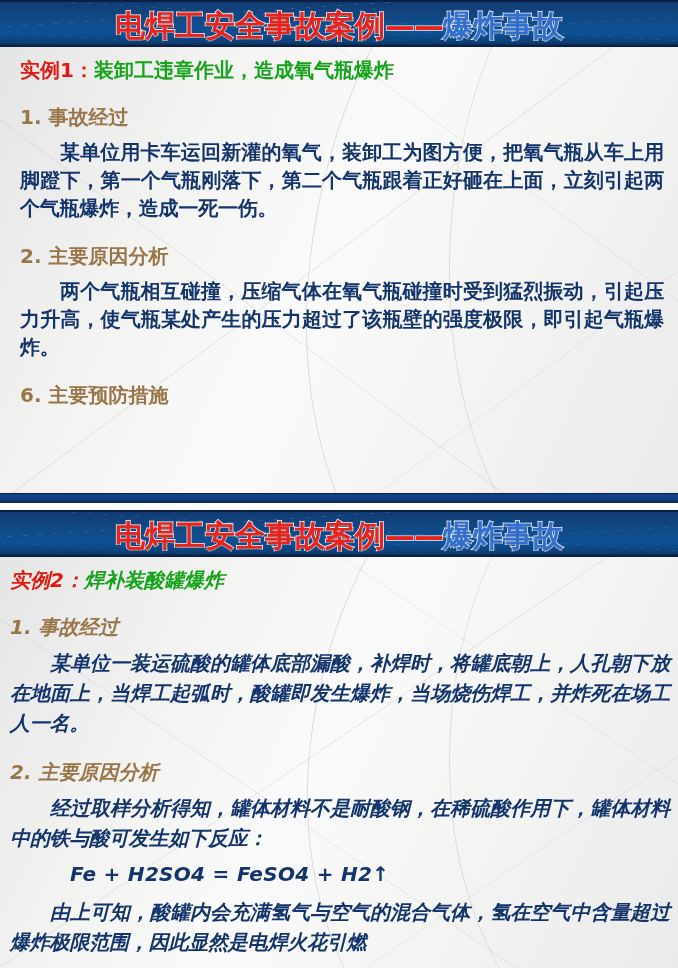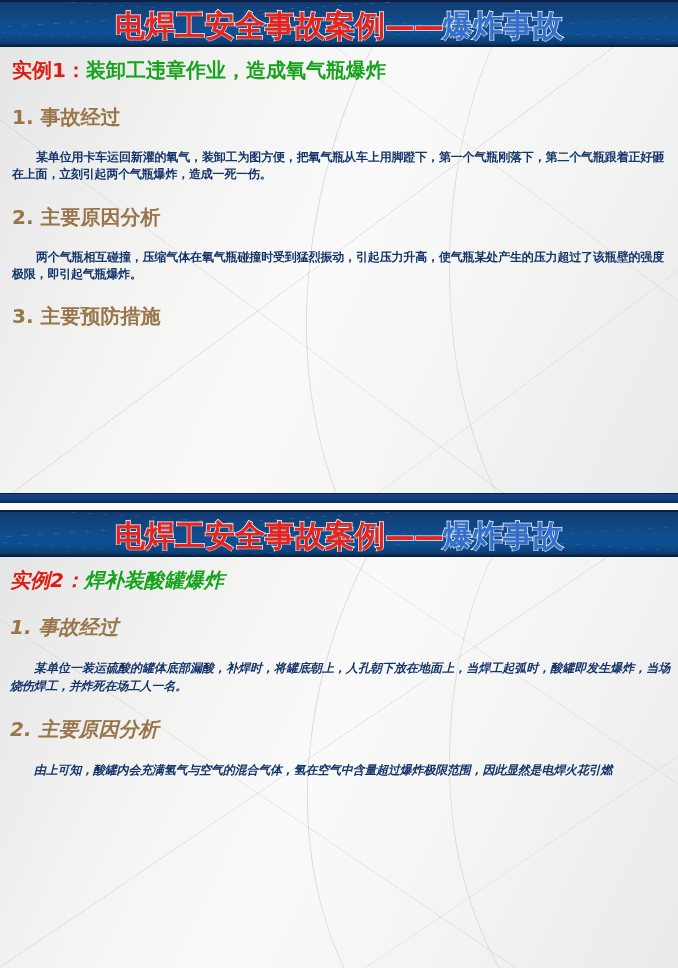--- a/index.html
+++ b/index.html
@@ -136,21 +136,21 @@
     background: linear-gradient(180deg, #15438a 0%, #123c7c 55%, #0c2d5c 100%);
     border-top: 1px solid #0a1f42;
   }
 
   
   .content {
     position: absolute;
     left: 0;
     right: 0;
   }
-  #content-1 { top: 58px; padding: 0 14px 0 12px; }
+  #content-1 { top: 58px; padding: 0 14px 0 20px; }
   #content-2 { top: 58px; padding: 0 8px 0 10px; font-style: italic; }
 
   .ex-line {
     font-size: 20px;
     font-weight: 700;
     line-height: 1.26;
     white-space: nowrap;
   }
   .ex-label { color: #e01b12; }
   .ex-text  { color: #16a31c; }
@@ -158,28 +158,28 @@
   .sec-head {
     font-size: 20px;
     font-weight: 700;
     color: #99764a;
     line-height: 1.3;
     margin-top: 21px;
     white-space: nowrap;
   }
 
   .para {
-    font-size: 12px;
+    font-size: 20px;
     font-weight: 700;
     color: #14356b;
     line-height: 1.40;
     text-indent: 2em;
     text-align: justify;
     text-justify: inter-ideograph;
-    margin-top: 19px;
+    margin-top: 8px;
     letter-spacing: -0.2px;
   }
   #content-2 .para { line-height: 1.50; }
 
   .formula {
     font-size: 20px;
     font-weight: 700;
     color: #14356b;
     line-height: 1.5;
     margin-top: 6px;
@@ -212,21 +212,21 @@
       <p class="ex-line">
         <span class="ex-label">实例1：</span><span class="ex-text">装卸工违章作业，造成氧气瓶爆炸</span>
       </p>
 
       <h2 class="sec-head">1. 事故经过</h2>
       <p class="para">某单位用卡车运回新灌的氧气，装卸工为图方便，把氧气瓶从车上用脚蹬下，第一个气瓶刚落下，第二个气瓶跟着正好砸在上面，立刻引起两个气瓶爆炸，造成一死一伤。</p>
 
       <h2 class="sec-head">2. 主要原因分析</h2>
       <p class="para">两个气瓶相互碰撞，压缩气体在氧气瓶碰撞时受到猛烈振动，引起压力升高，使气瓶某处产生的压力超过了该瓶壁的强度极限，即引起气瓶爆炸。</p>
 
-      <h2 class="sec-head">3. 主要预防措施</h2>
+      <h2 class="sec-head">6. 主要预防措施</h2>
     </div>
 
     <div class="foot-bar"></div>
   </section>
 
   <section class="slide" id="slide-2">
     <div class="slide-bg">
       <div class="slide-bg-arc2"></div>
     </div>
 
@@ -242,17 +242,19 @@
     <div class="content" id="content-2">
 
       <p class="ex-line">
         <span class="ex-label">实例2：</span><span class="ex-text">焊补装酸罐爆炸</span>
       </p>
 
       <h2 class="sec-head">1. 事故经过</h2>
       <p class="para">某单位一装运硫酸的罐体底部漏酸，补焊时，将罐底朝上，人孔朝下放在地面上，当焊工起弧时，酸罐即发生爆炸，当场烧伤焊工，并炸死在场工人一名。</p>
 
       <h2 class="sec-head">2. 主要原因分析</h2>
+      <p class="para">经过取样分析得知，罐体材料不是耐酸钢，在稀硫酸作用下，罐体材料中的铁与酸可发生如下反应：</p>
+      <p class="formula">Fe + H2SO4 = FeSO4 + H2↑</p>
       <p class="para">由上可知，酸罐内会充满氢气与空气的混合气体，氢在空气中含量超过爆炸极限范围，因此显然是电焊火花引燃</p>
     </div>
   </section>
 
 </div>
 
 </body></html>

